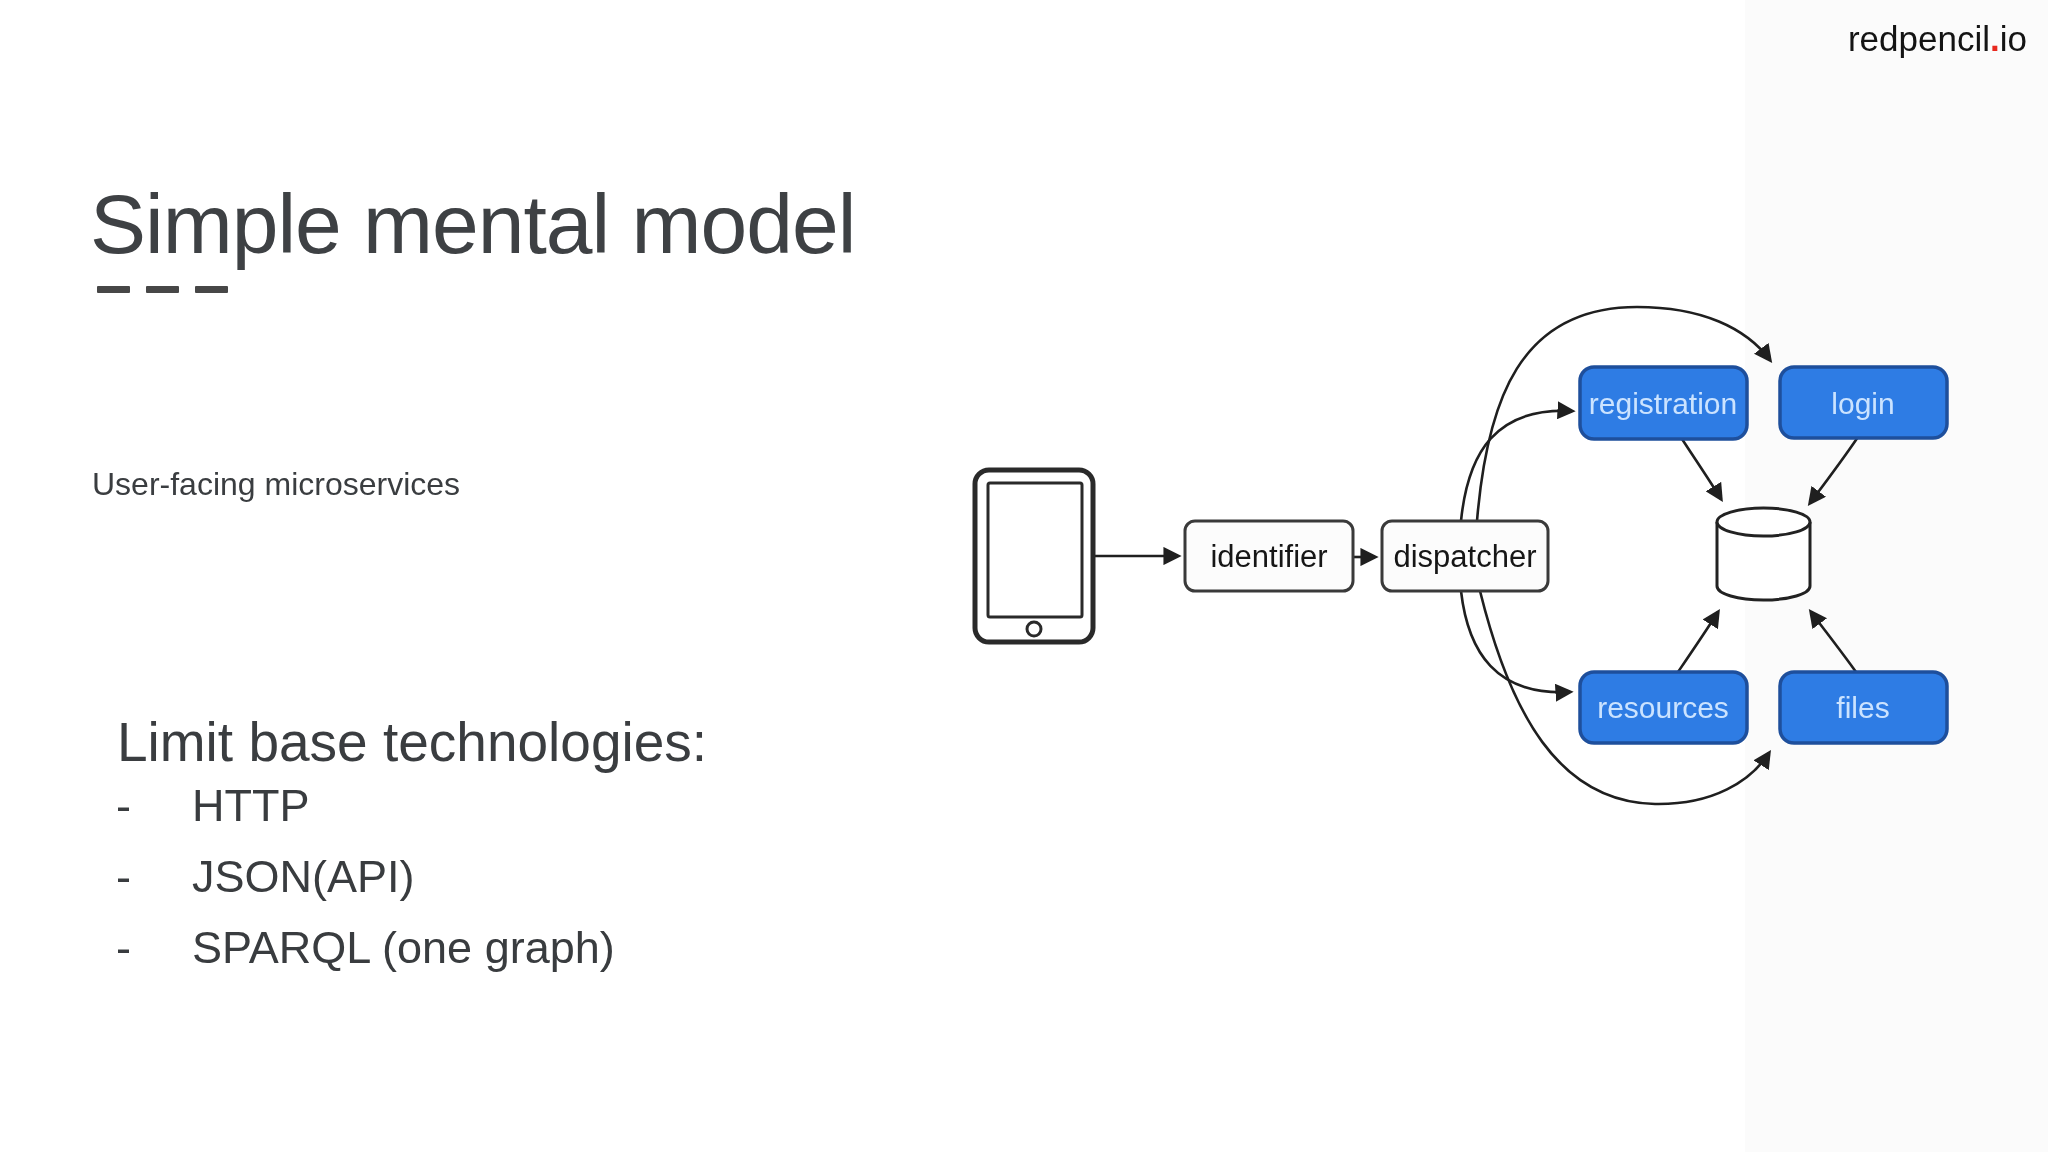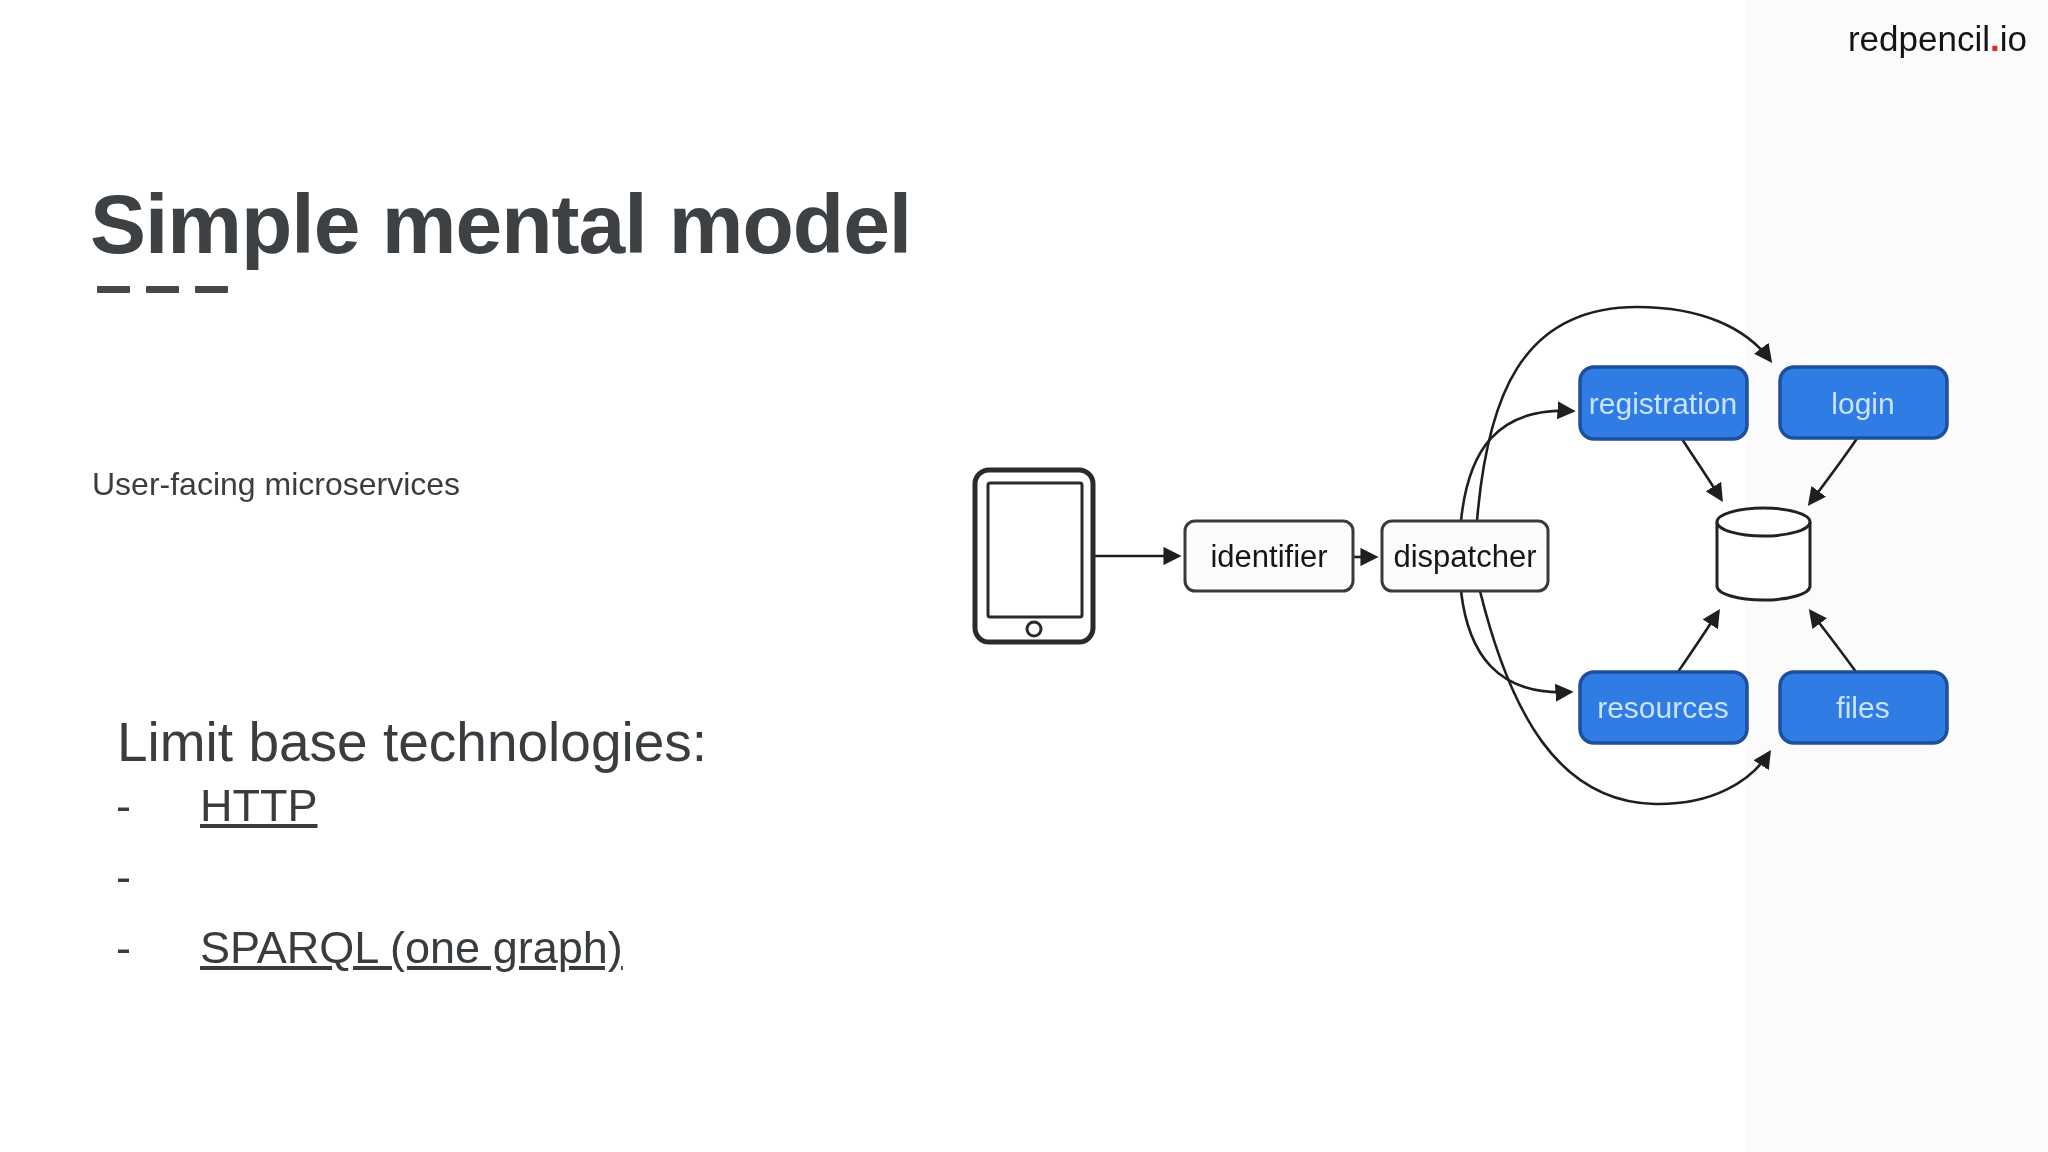--- a/index.html
+++ b/index.html
@@ -13,21 +13,21 @@
     position:absolute; left:1745px; top:0; width:303px; height:1152px;
     background:#fbfbfb;
   }
   .brand {
     position:absolute; top:19px; right:21px;
     font-size:35px; letter-spacing:0; color:#141414; white-space:nowrap;
   }
   .brand .dot { color:#e8281e; font-weight:bold; }
   .title {
     position:absolute; left:90px; top:126px;
-    font-size:84px; font-weight:700; letter-spacing:-1px;
+    font-size:84px; font-weight:400; letter-spacing:-1px;
     color:#3e4144; white-space:nowrap; line-height:1;
   }
   .title-dashes { position:absolute; left:97px; top:279px; height:8px; white-space:nowrap; }
   .title-dashes .dash {
     display:inline-block; width:33px; height:7px; background:#474747;
     margin-right:16px; border-radius:1px;
   }
   .intro {
     position:absolute; left:92px; top:436px;
     font-size:32px; color:#3a3d40; white-space:nowrap; line-height:1;
@@ -36,21 +36,21 @@
     position:absolute; left:117px; top:660px;
     font-size:55px; color:#3a3d40; white-space:nowrap; line-height:1;
   }
   .bullets {
     position:absolute; left:0; top:770px; width:720px;
     list-style:none; margin:0; padding:0;
     font-size:45px; color:#393c3f;
   }
   .bullets li { position:relative; height:71px; line-height:71px; }
   .bullets .marker { position:absolute; left:116px; }
-  .bullets .label  { position:absolute; left:200px; white-space:nowrap;text-decoration:underline; }
+  .bullets .label  { position:absolute; left:192px; white-space:nowrap; }
   .diagram { position:absolute; left:940px; top:255px; }
   .diagram text { font-family:"Liberation Sans", sans-serif; }
   .node-label-plain   { font-size:31px; fill:#161616; text-anchor:middle; }
   .node-label-service { font-size:30px; fill:#cbe3ff; text-anchor:middle; }
 </style>
 </head>
 <body>
 
 <div class="stage">
 
@@ -70,20 +70,21 @@
 
   <p class="list-heading">Limit base technologies:</p>
 
   <ul class="bullets">
     <li>
       <span class="marker">-</span>
       <span class="label">HTTP</span>
     </li>
     <li>
       <span class="marker">-</span>
+      <span class="label">JSON(API)</span>
     </li>
     <li>
       <span class="marker">-</span>
       <span class="label">SPARQL (one graph)</span>
     </li>
   </ul>
 
   <svg class="diagram" width="1110" height="600" viewBox="940 255 1110 600">
     <defs>
       <marker id="ah" viewBox="0 0 10 10" refX="8" refY="5" markerWidth="7" markerHeight="7" orient="auto-start-reverse">

